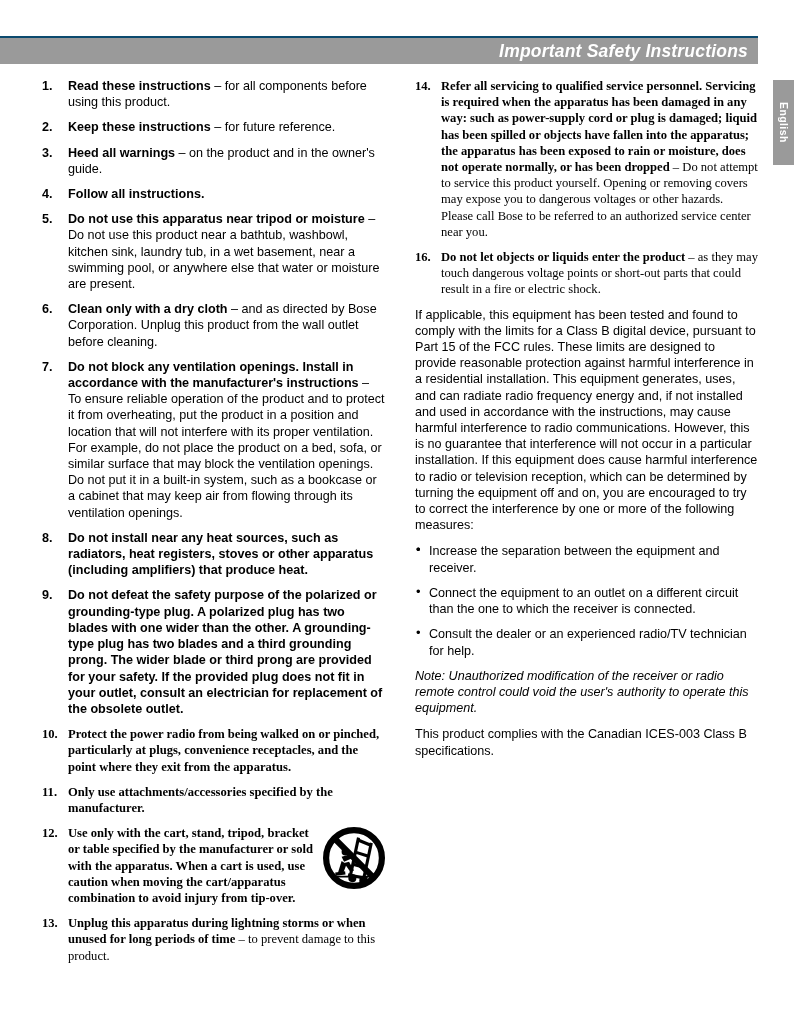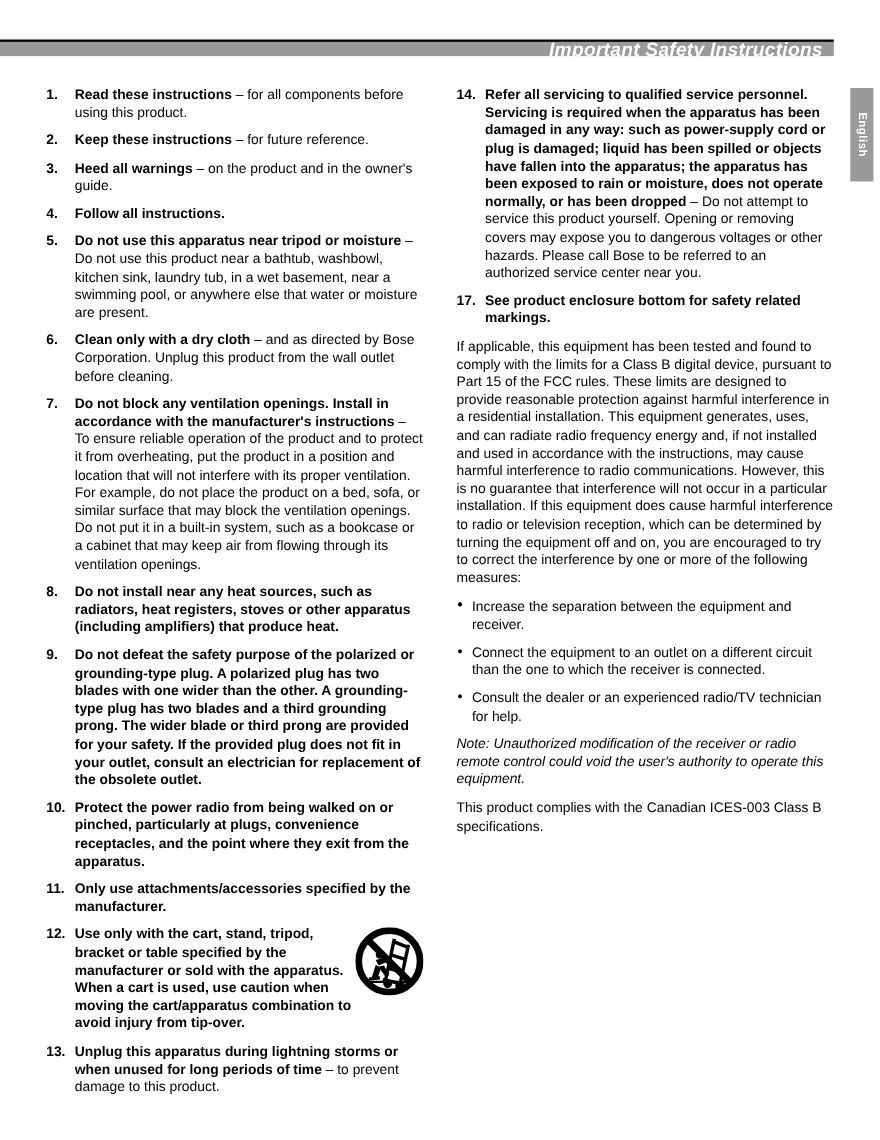--- a/index.html
+++ b/index.html
@@ -16,23 +16,23 @@
     font-family: "Liberation Sans", sans-serif;
     color: #000000;
   }
 
   
   .header-bar {
     position: absolute;
     left: 0;
     top: 36px;
     width: 758px;
-    height: 15px;
+    height: 28px;
     background: #9a9a9a;
-    border-top: 2px solid #000000;
+    border-top: 2px solid #0c4a6e;
     box-sizing: border-box;
   }
   .header-title {
     position: absolute;
     right: 10px;
     top: 50%;
     transform: translateY(-50%);
     color: #ffffff;
     font-size: 17.5px;
     font-weight: bold;
@@ -92,20 +92,21 @@
   ol.nlist > li .num {
     position: absolute;
     left: 0;
     top: 0;
     width: 22px;
     text-align: left;
     font-weight: bold;
   }
   ol.nlist > li.wide-num {
     padding-left: 26px;
+    font-family: Liberation Serif, serif;
   }
   .lead {
     font-weight: bold;
     text-align: right;
   }
   .rest {
     font-weight: normal;
   }
 
   
@@ -266,24 +267,24 @@
     </div>
 
     <div class="col">
       <ol class="nlist">
 
         <li class="wide-num">
           <span class="num">14.</span><span class="lead">Refer all servicing to qualified service personnel. Servicing is required when the apparatus has been damaged in any way: such as power-supply cord or plug is damaged; liquid has been spilled or objects have fallen into the apparatus; the apparatus has been exposed to rain or moisture, does not operate normally, or has been dropped</span><span class="rest"> – Do not attempt to service this product yourself. Opening or removing covers may expose you to dangerous voltages or other hazards. Please call Bose to be referred to an authorized service center near you.</span>
         </li>
 
 
-
-        <li class="wide-num">
-          <span class="num">17.</span><span class="lead">See product enclosure bottom for safety related markings.</span><span class="rest"></span>
-        </li>
+        <li class="wide-num">
+          <span class="num">16.</span><span class="lead">Do not let objects or liquids enter the product</span><span class="rest"> – as they may touch dangerous voltage points or short-out parts that could result in a fire or electric shock.</span>
+        </li>
+
 
       </ol>
 
 
       <p class="body">If applicable, this equipment has been tested and found to comply with the limits for a Class B digital device, pursuant to Part 15 of the FCC rules. These limits are designed to provide reasonable protection against harmful interference in a residential installation. This equipment generates, uses, and can radiate radio frequency energy and, if not installed and used in accordance with the instructions, may cause harmful interference to radio communications. However, this is no guarantee that interference will not occur in a particular installation. If this equipment does cause harmful interference to radio or television reception, which can be determined by turning the equipment off and on, you are encouraged to try to correct the interference by one or more of the following measures:</p>
 
       <ul class="blist">
         <li>
           <span class="bullet">•</span>
         </li>

